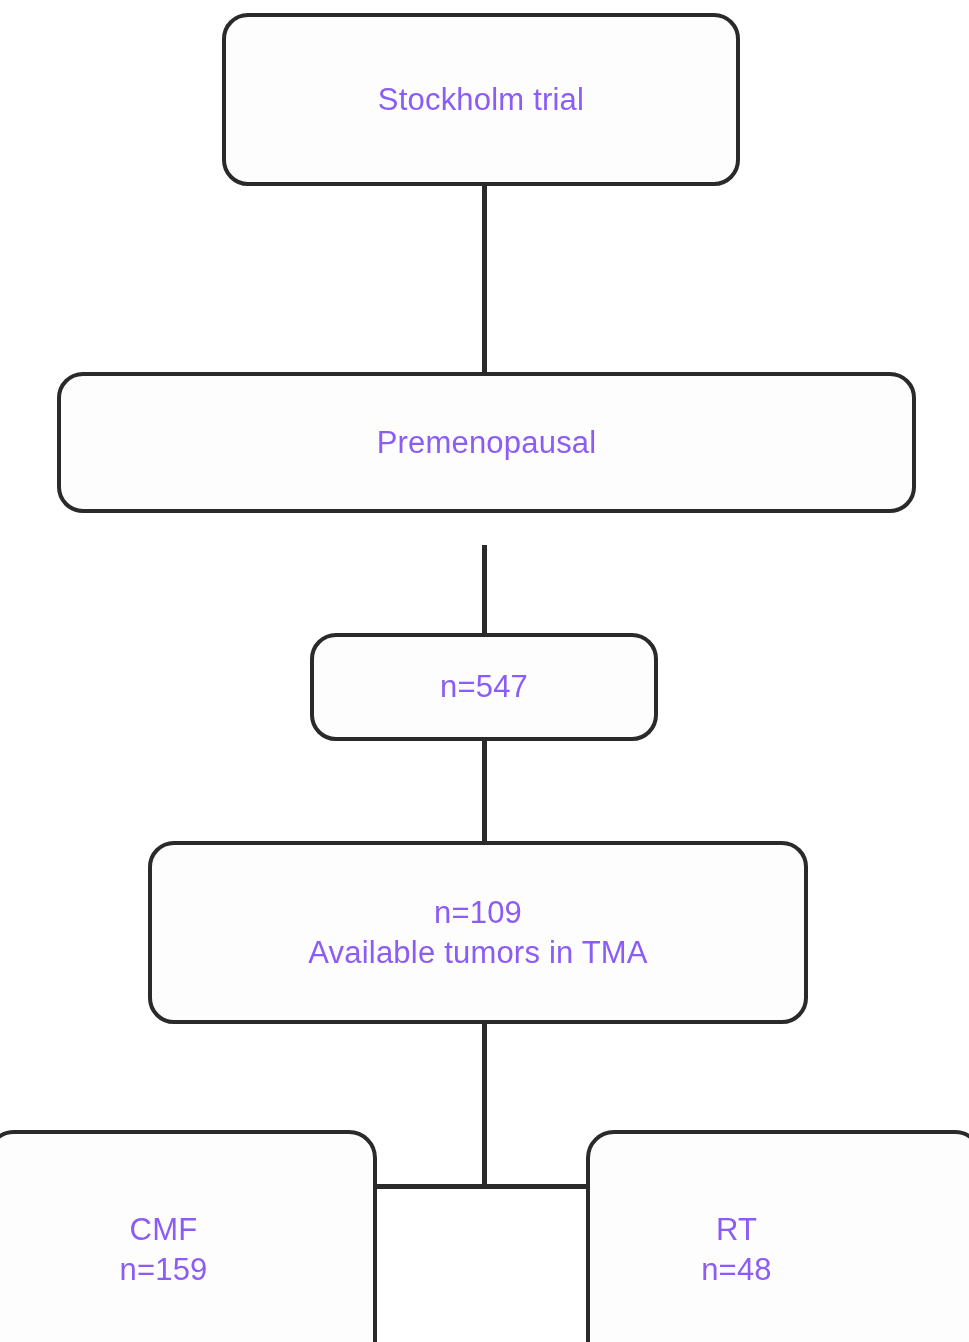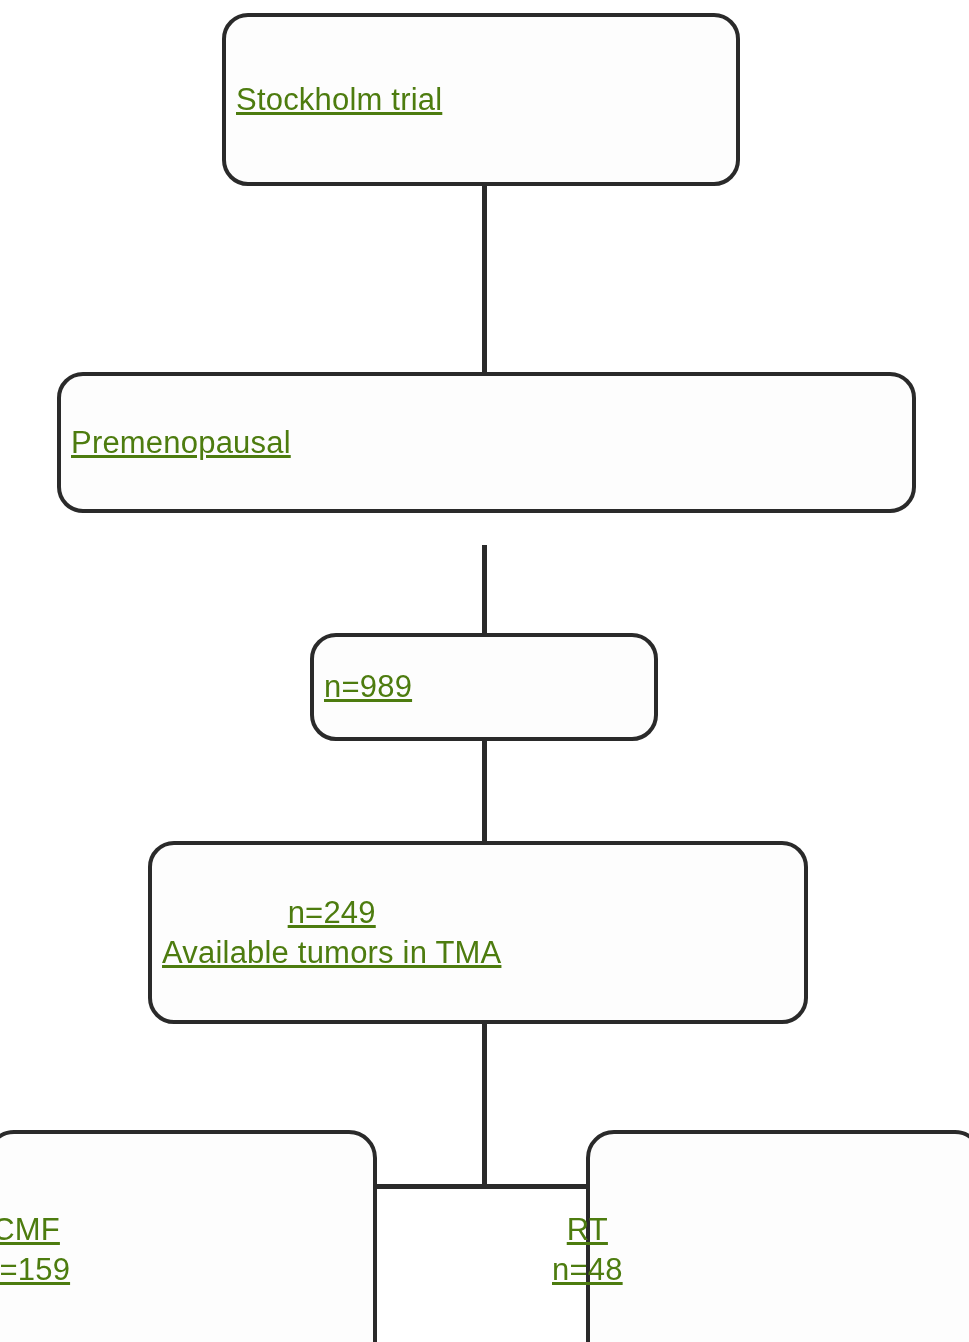--- a/index.html
+++ b/index.html
@@ -19,28 +19,27 @@
     overflow: hidden;
   }
   .node {
     position: absolute;
     box-sizing: border-box;
     background: #fdfdfd;
     border: 4px solid #2a2a2a;
     border-radius: 26px;
     display: flex;
     align-items: center;
-    justify-content: flex-start;
+    justify-content: center;
     text-align: center;
-    color: #4d7c0f;
+    color: #8b5cf6;
     font-size: 31px;
     line-height: 1.28;
     letter-spacing: 0.2px;
     z-index: 2;
-    text-decoration: underline;
   }
   .node .node-text {
     display: block;
     white-space: pre-line;
     padding: 0 10px;
   }
   
   #node-stockholm-trial { left: 222px;  top: 13px;   width: 518px; height: 173px; }
   #node-premenopausal   { left: 57px;   top: 372px;  width: 859px; height: 141px; }
   #node-n547            { left: 310px;  top: 633px;  width: 348px; height: 108px; }
@@ -84,25 +83,25 @@
 
   <div class="node" id="node-stockholm-trial">
     <span class="node-text">Stockholm trial</span>
   </div>
 
   <div class="node" id="node-premenopausal">
     <span class="node-text">Premenopausal</span>
   </div>
 
   <div class="node" id="node-n547">
-    <span class="node-text">n=989</span>
+    <span class="node-text">n=547</span>
   </div>
 
   <div class="node" id="node-n216">
-    <span class="node-text">n=249
+    <span class="node-text">n=109
 Available tumors in TMA</span>
   </div>
 
   <div class="node" id="node-cmf">
     <span class="node-text">CMF
 n=159</span>
   </div>
 
   <div class="node" id="node-rt">
     <span class="node-text">RT

